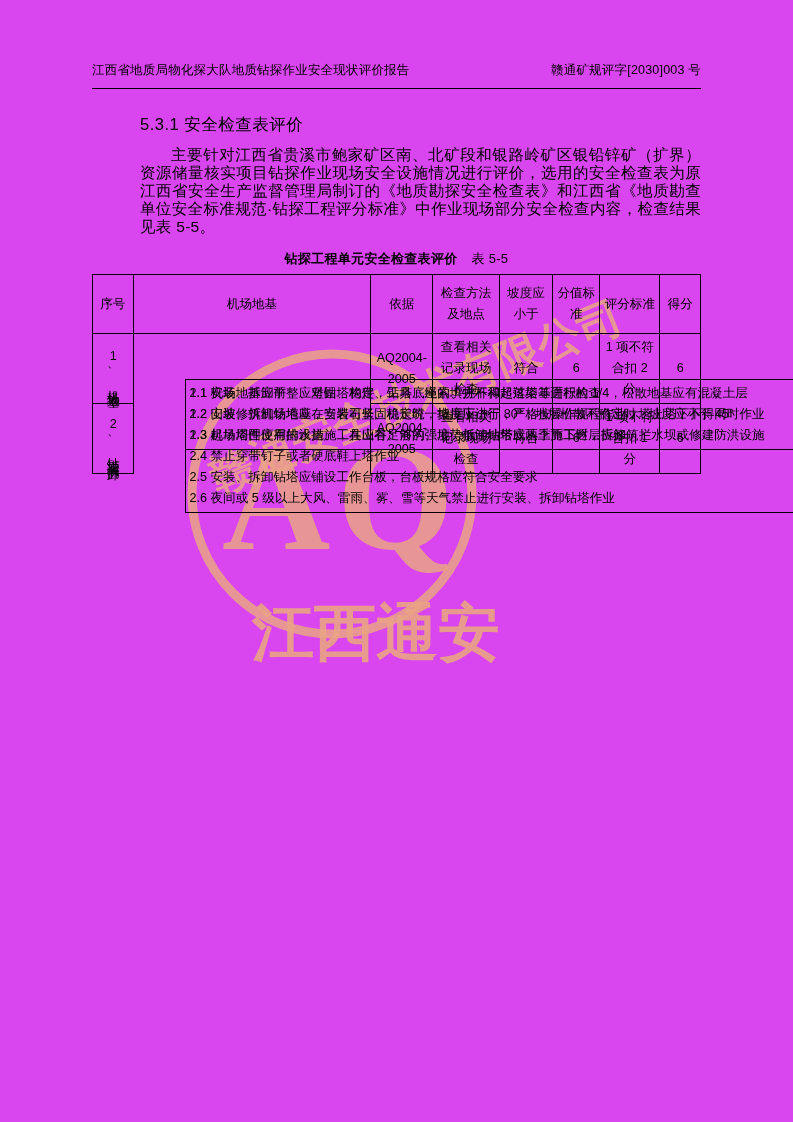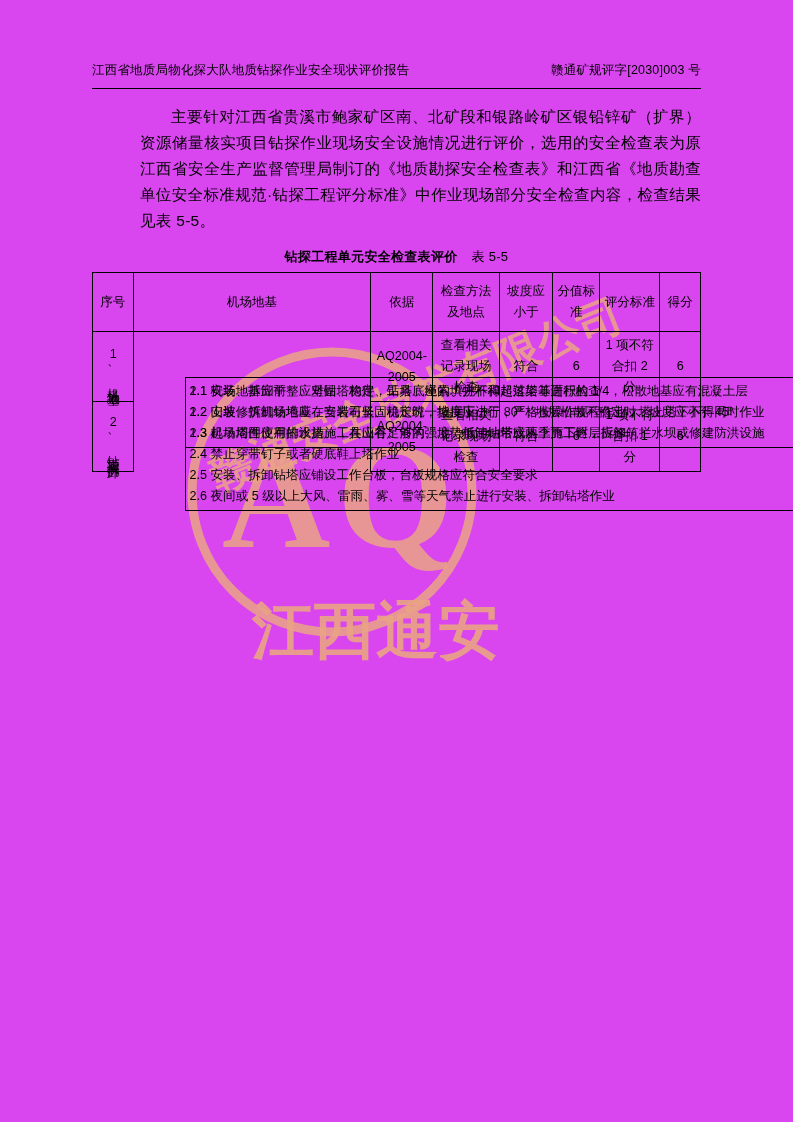--- a/index.html
+++ b/index.html
@@ -50,21 +50,21 @@
     letter-spacing: 0.5px;
   }
   h3.subsec {
     font-size: 16.5px;
     font-weight: normal;
     margin: 10px 0 10px 48px;
     letter-spacing: 0.5px;
   }
   p.para {
     font-size: 15.5px;
-    line-height: 26px;
+    line-height: 18px;
     margin: 0 0 0 48px;
     text-indent: 2em;
     text-align: justify;
     letter-spacing: 0.3px;
   }
   .table-caption {
     text-align: center;
     font-size: 13px;
     font-weight: bold;
     margin-top: 14px;
@@ -153,20 +153,21 @@
 <div class="page">
 
   <div class="header">
     <span>江西省地质局物化探大队地质钻探作业安全现状评价报告</span>
     <span>赣通矿规评字[2030]003 号</span>
   </div>
   <div class="header-line"></div>
 
   <div class="content">
 
+    <h3 class="subsec">5.3.1 安全检查表评价</h3>
     <p class="para">主要针对江西省贵溪市鲍家矿区南、北矿段和银路岭矿区银铅锌矿（扩界）资源储量核实项目钻探作业现场安全设施情况进行评价，选用的安全检查表为原江西省安全生产监督管理局制订的《地质勘探安全检查表》和江西省《地质勘查单位安全标准规范·钻探工程评分标准》中作业现场部分安全检查内容，检查结果见表 5-5。</p>
 
     <div class="table-caption">
       <span>钻探工程单元安全检查表评价</span><span class="tno">表 5-5</span>
     </div>
 
     <div style="position:relative;">
 
       <div class="watermark" style="left:-10px; top:20px;">
         <svg width="560" height="440" viewBox="0 0 560 440">

